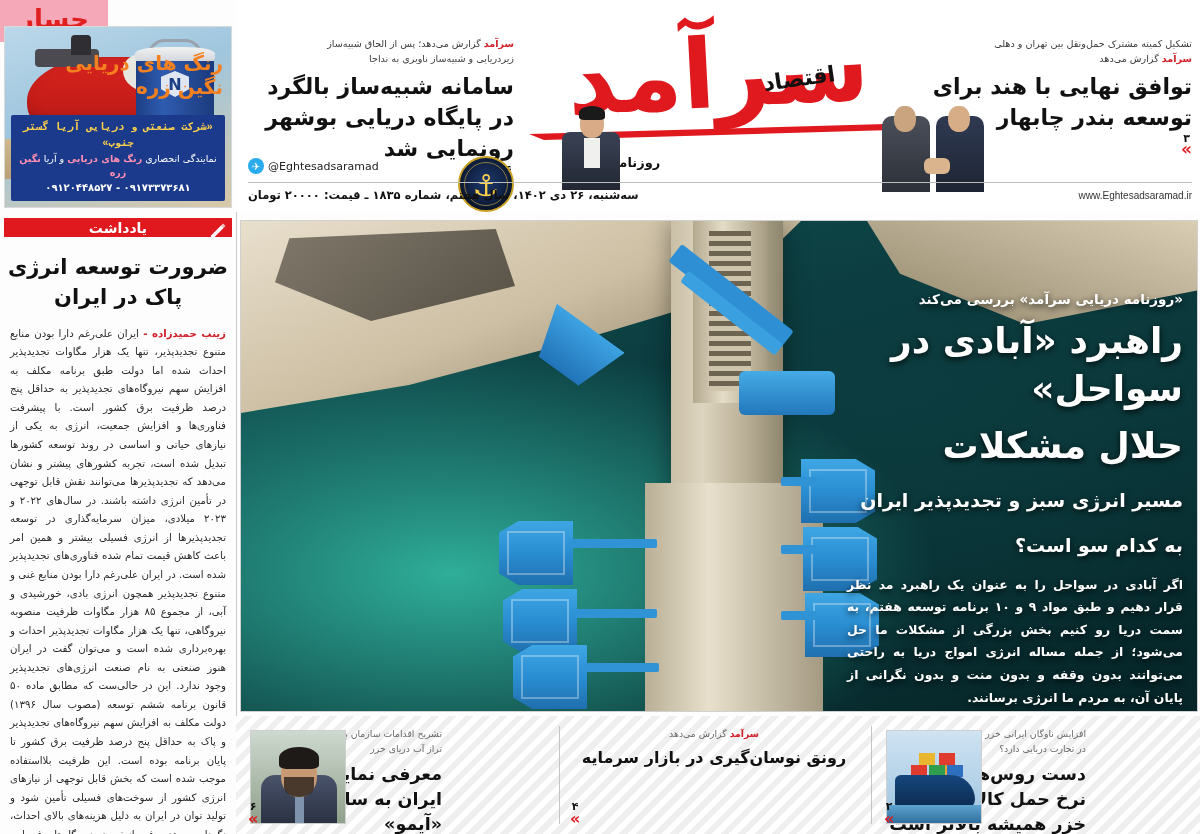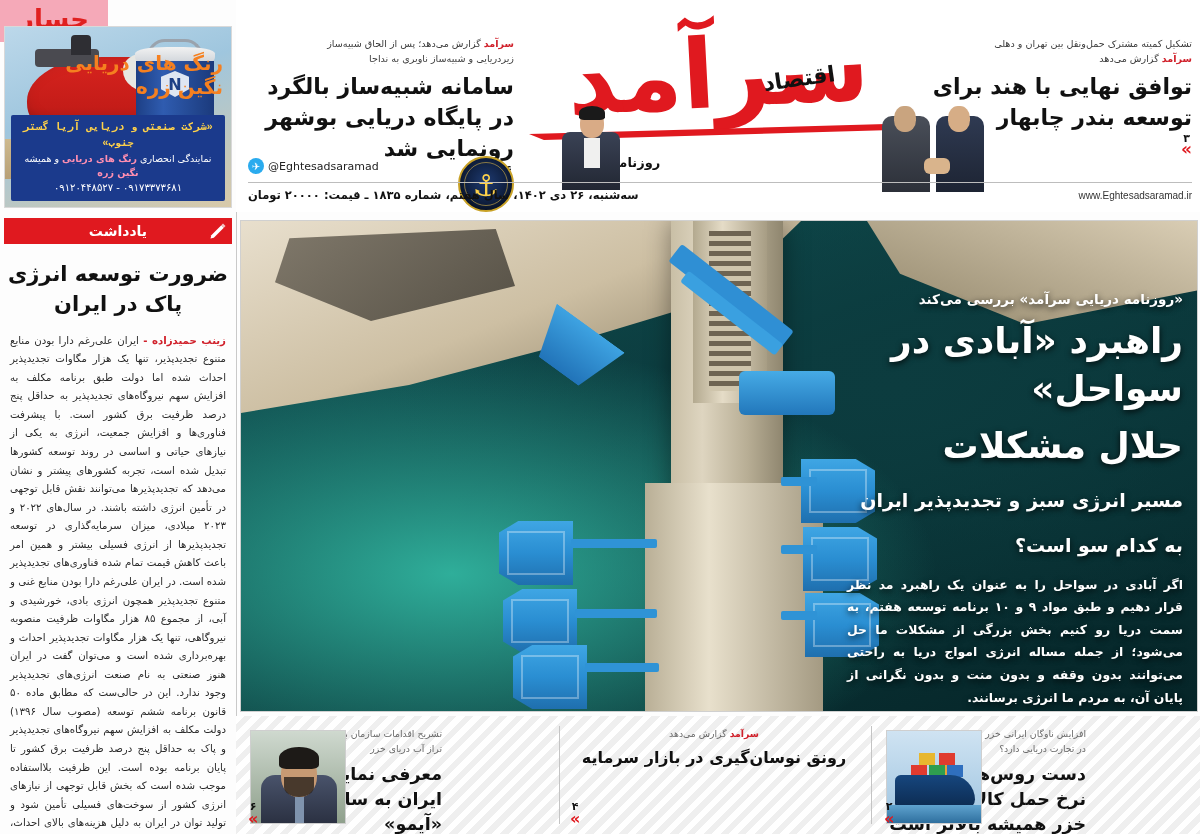--- a/index.html
+++ b/index.html
@@ -111,30 +111,30 @@
   .ad-headline .l2 { color:#f58020; font-weight:bold; font-size:20px; }
   .ad-footer {
     position: absolute; left: 6px; right: 6px; bottom: 6px;
     background: #1b3a8c; color: #ffffff;
     padding: 5px 6px 6px; border-radius: 2px;
     text-align: center; line-height: 1.5;
   }
   .ad-footer .f1 { font-size: 10.5px; font-weight: bold; color:#ffd24a;font-family:Liberation Mono, monospace; }
   .ad-footer .f2 { font-size: 9.5px; }
   .ad-footer .f2 .hl { color:#ff8fb1; font-weight:bold; }
-  .ad-footer .f3 { font-size: 10px; font-weight: normal; letter-spacing:.4px; }
+  .ad-footer .f3 { font-size: 10px; font-weight: bold; letter-spacing:.4px; }
 
   
   .note-col {
     position: absolute; left: 4px; top: 218px;
     width: 228px; height: 612px;
   }
   .note-head {
     position: relative;
-    height: 26px; background: #e0191f; color:#fff;
+    height: 19px; background: #e0191f; color:#fff;
     display:flex; align-items:center; justify-content:center;
     font-size: 14px; font-weight: bold;
   }
   .note-head .pencil {
     position: absolute; right: 4px; top: 3px;
     width: 20px; height: 20px;
   }
   .note-title {
     margin-top: 16px; text-align: center;
     font-size: 21px; font-weight: bold; line-height: 1.42; color:#111;
@@ -500,21 +500,21 @@
       </div>
       <div class="body-bot"></div>
     </div>
     <div class="ad-headline">
       <div class="l1">رنگ های دریایی</div>
       <div class="l2">نگین زره</div>
     </div>
     <div class="ad-footer">
       <div class="f1">«شرکت صنعتی و دریایی آریا گستر جنوب»</div>
       <div class="f2">
-        <span>نمایندگی انحصاری </span><span class="hl">رنگ های دریایی</span><span> و همیشه </span><span class="hl">نگین زره</span>
+        <span>نمایندگی انحصاری </span><span class="hl">رنگ های دریایی</span><span> و آریا </span><span class="hl">نگین زره</span>
       </div>
       <div class="f3">۰۹۱۷۳۳۷۳۶۸۱ - ۰۹۱۲۰۴۴۸۵۲۷</div>
     </div>
   </div>
 
   <div class="note-col">
     <div class="note-head">
       <svg class="pencil" viewBox="0 0 24 24">
         <path d="M3 21l4-1 12-12-3-3L4 17l-1 4z" fill="#ffffff"></path>
         <path d="M16 5l3 3 2-2-3-3-2 2z" fill="#f2c4c4"></path>

